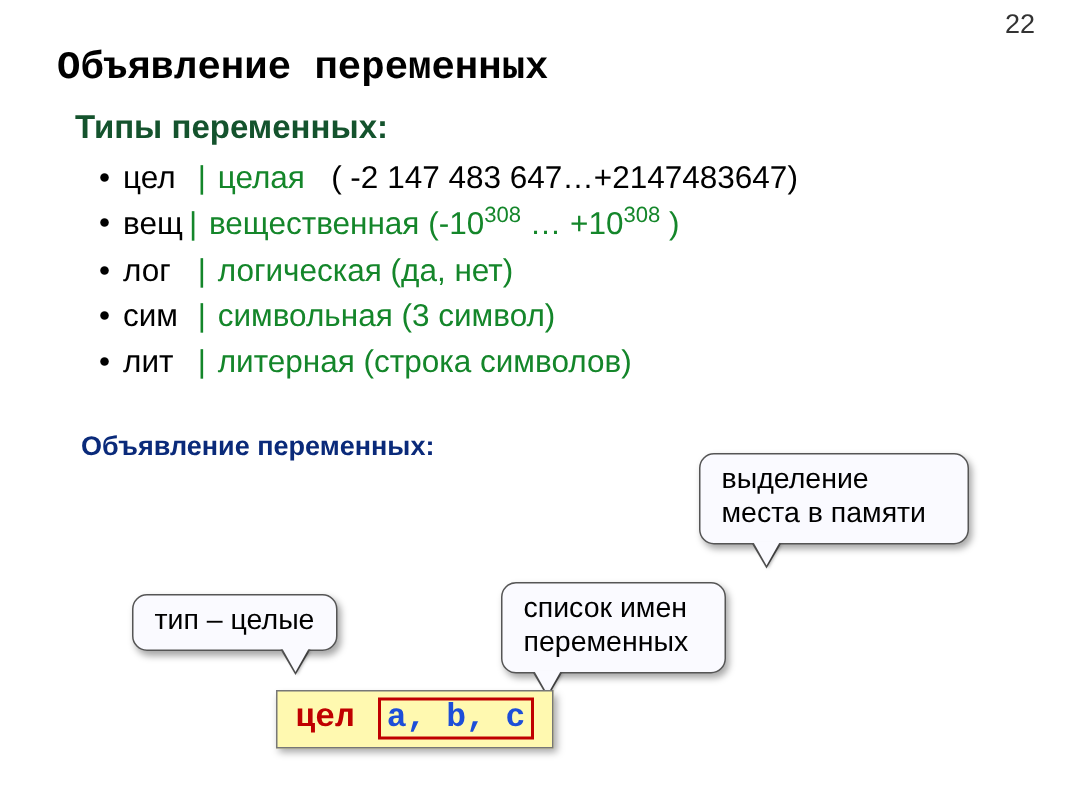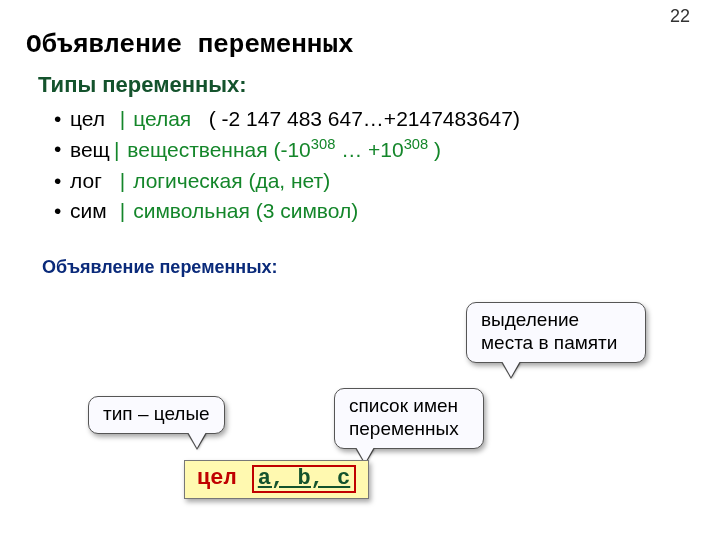--- a/index.html
+++ b/index.html
@@ -7,21 +7,21 @@
     margin: 0; padding: 0;
     width: 720px; height: 540px;
     background: #ffffff;
     font-family: Arial, Helvetica, sans-serif;
     color: #000;
     overflow: hidden;
   }
   .slide {
     position: relative;
     width: 708px; height: 540px;
-    padding: 24px 36px 0 36px;
+    padding: 24px 36px 0 48px;
   }
   .pagenum {
     position: absolute;
     top: 6px; right: 18px;
     font-size: 18px;
     color: #333;
   }
   .title {
     font-size: 26px;
     font-weight: bold;
@@ -103,27 +103,26 @@
     background: #fff9b0;
     border: 1px solid #777;
     box-shadow: 2px 3px 5px rgba(0,0,0,0.35);
     padding: 4px 12px 5px 12px;
     font-family: "Courier New", Courier, monospace;
     font-size: 22px;
     font-weight: bold;
   }
   .codebox .ckw { color: #c00000; }
   .codebox .cvars {
-    color: #14532d;
+    color: #1d4ed8;
     border: 2px solid #c00000;
     padding: 0 4px;
     margin-left: 2px;
     display: inline-block;
     line-height: 1.1;
-    text-decoration: underline;
   }
 </style>
 </head>
 <body>
 
 <div class="slide">
 
   <div class="pagenum">22</div>
 
   <div class="title">Объявление переменных</div>
@@ -144,20 +143,25 @@
     <li>
       <span class="kw">лог</span>
       <span class="sep">|</span>
       <span class="desc">логическая</span>&nbsp;<span class="desc">(да, нет)</span>
     </li>
     <li>
       <span class="kw">сим</span>
       <span class="sep">|</span>
       <span class="desc">символьная</span>&nbsp;<span class="desc">(3 символ)</span>
     </li>
+    <li>
+      <span class="kw">лит</span>
+      <span class="sep">|</span>
+      <span class="desc">литерная</span>&nbsp;<span class="desc">(строка символов)</span>
+    </li>
   </ul>
 
   <div class="subhead2">Объявление переменных:</div>
 
   <div class="callout" style="left:88px; top:396px;">
     <span>тип – целые</span>
     <span class="tail-down-border" style="left:98px;"></span>
     <span class="tail tail-down" style="left:99px;"></span>
   </div>
 

